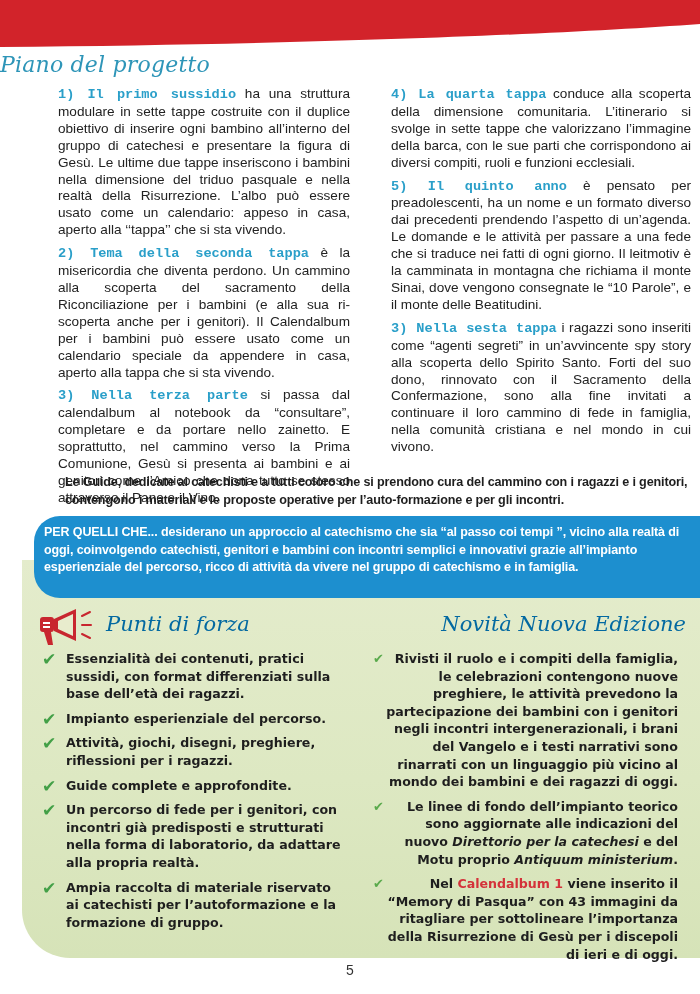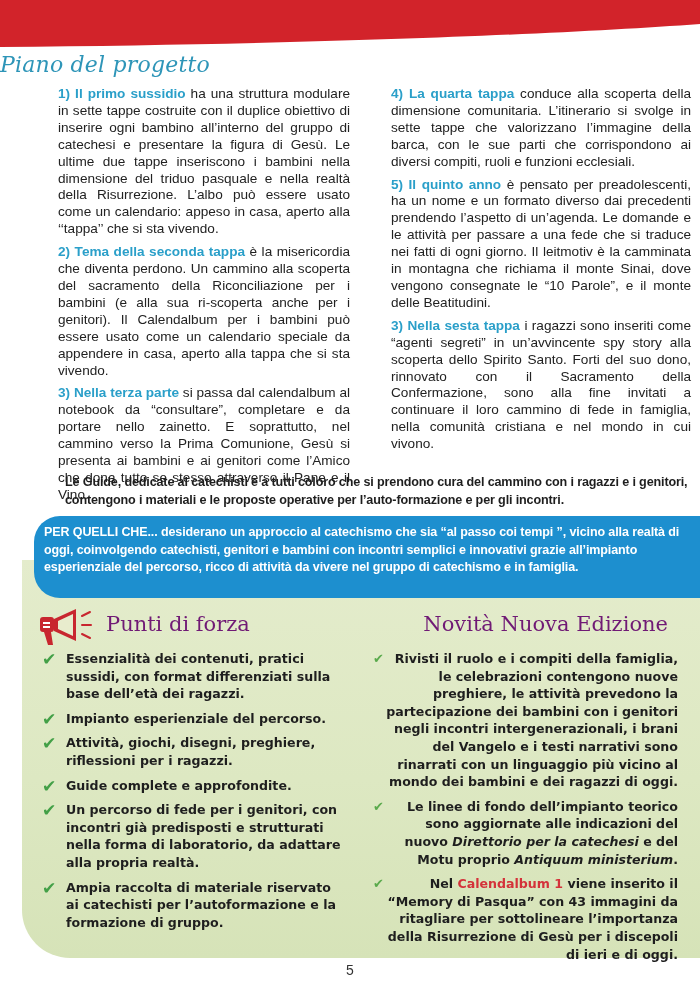--- a/index.html
+++ b/index.html
@@ -22,46 +22,46 @@
     }
     .col {
       position: absolute; top: 86px; width: 292px;
       font-family: "Liberation Sans", sans-serif;
       font-size: 13.6px; line-height: 16.9px; text-align: justify;
       color: #222;
     }
     .col.left { left: 58px; }
     .col.right { left: 361px; width: 300px; margin-left: 30px; }
     .col p { margin: 0 0 6px 0; hyphens: auto; }
-    .col .lead { color: #2a9fc9; font-weight: bold; }
+    .col .lead { color: #2a9fc9; font-weight: bold; font-family: Liberation Mono, monospace; }
     .guides {
       position: absolute; left: 58px; top: 473px; width: 640px;
       font-family: "Liberation Sans", sans-serif; font-weight: bold;
       font-size: 12.6px; line-height: 18px; color: #1e1e1e;
       letter-spacing: -0.15px;
       margin-left: 7px;
     }
     .green-panel {
       position: absolute; left: 22px; top: 560px; width: 690px; height: 398px;
       background: linear-gradient(180deg, #e4eccc 0%, #dde8c2 55%, #d6e3b8 100%);
       border-radius: 0 0 0 48px;
     }
     .blue-box {
       position: absolute; left: 34px; top: 516px; width: 680px; height: 82px;
       background: #1d8fcf; border-radius: 26px 0 0 26px;
       box-sizing: border-box; padding: 8px 16px 0 10px;
       color: #ffffff; font-family: "Liberation Sans", sans-serif; font-weight: bold;
       font-size: 12.5px; line-height: 17.5px; letter-spacing: -0.1px;
     }
     .section-head {
-      position: absolute; font-family: "DejaVu Serif", serif; 
-      color: #701a75; font-size: 21px;
+      position: absolute; font-family: "DejaVu Serif", serif; font-style: italic;
+      color: #0369a1; font-size: 21px;
     }
     .punti-head { left: 106px; top: 612px; }
-    .novita-head { right: 32px; top: 612px; }
+    .novita-head { right: 14px; top: 612px; }
     .megaphone { position: absolute; left: 38px; top: 607px; width: 66px; height: 40px; }
     .list {
       position: absolute; margin: 0; padding: 0; list-style: none;
       font-family: "DejaVu Sans", sans-serif; font-weight: bold;
       font-size: 12.6px; line-height: 17.6px; color: #1e1e1e;
     }
     .list.left { left: 42px; top: 650px; width: 300px; }
     .list.right { left: 360px; top: 650px; width: 318px; text-align: right; }
     .list li { position: relative; padding-left: 24px; margin-bottom: 7px; }
     .list.left li { text-align: left; }

